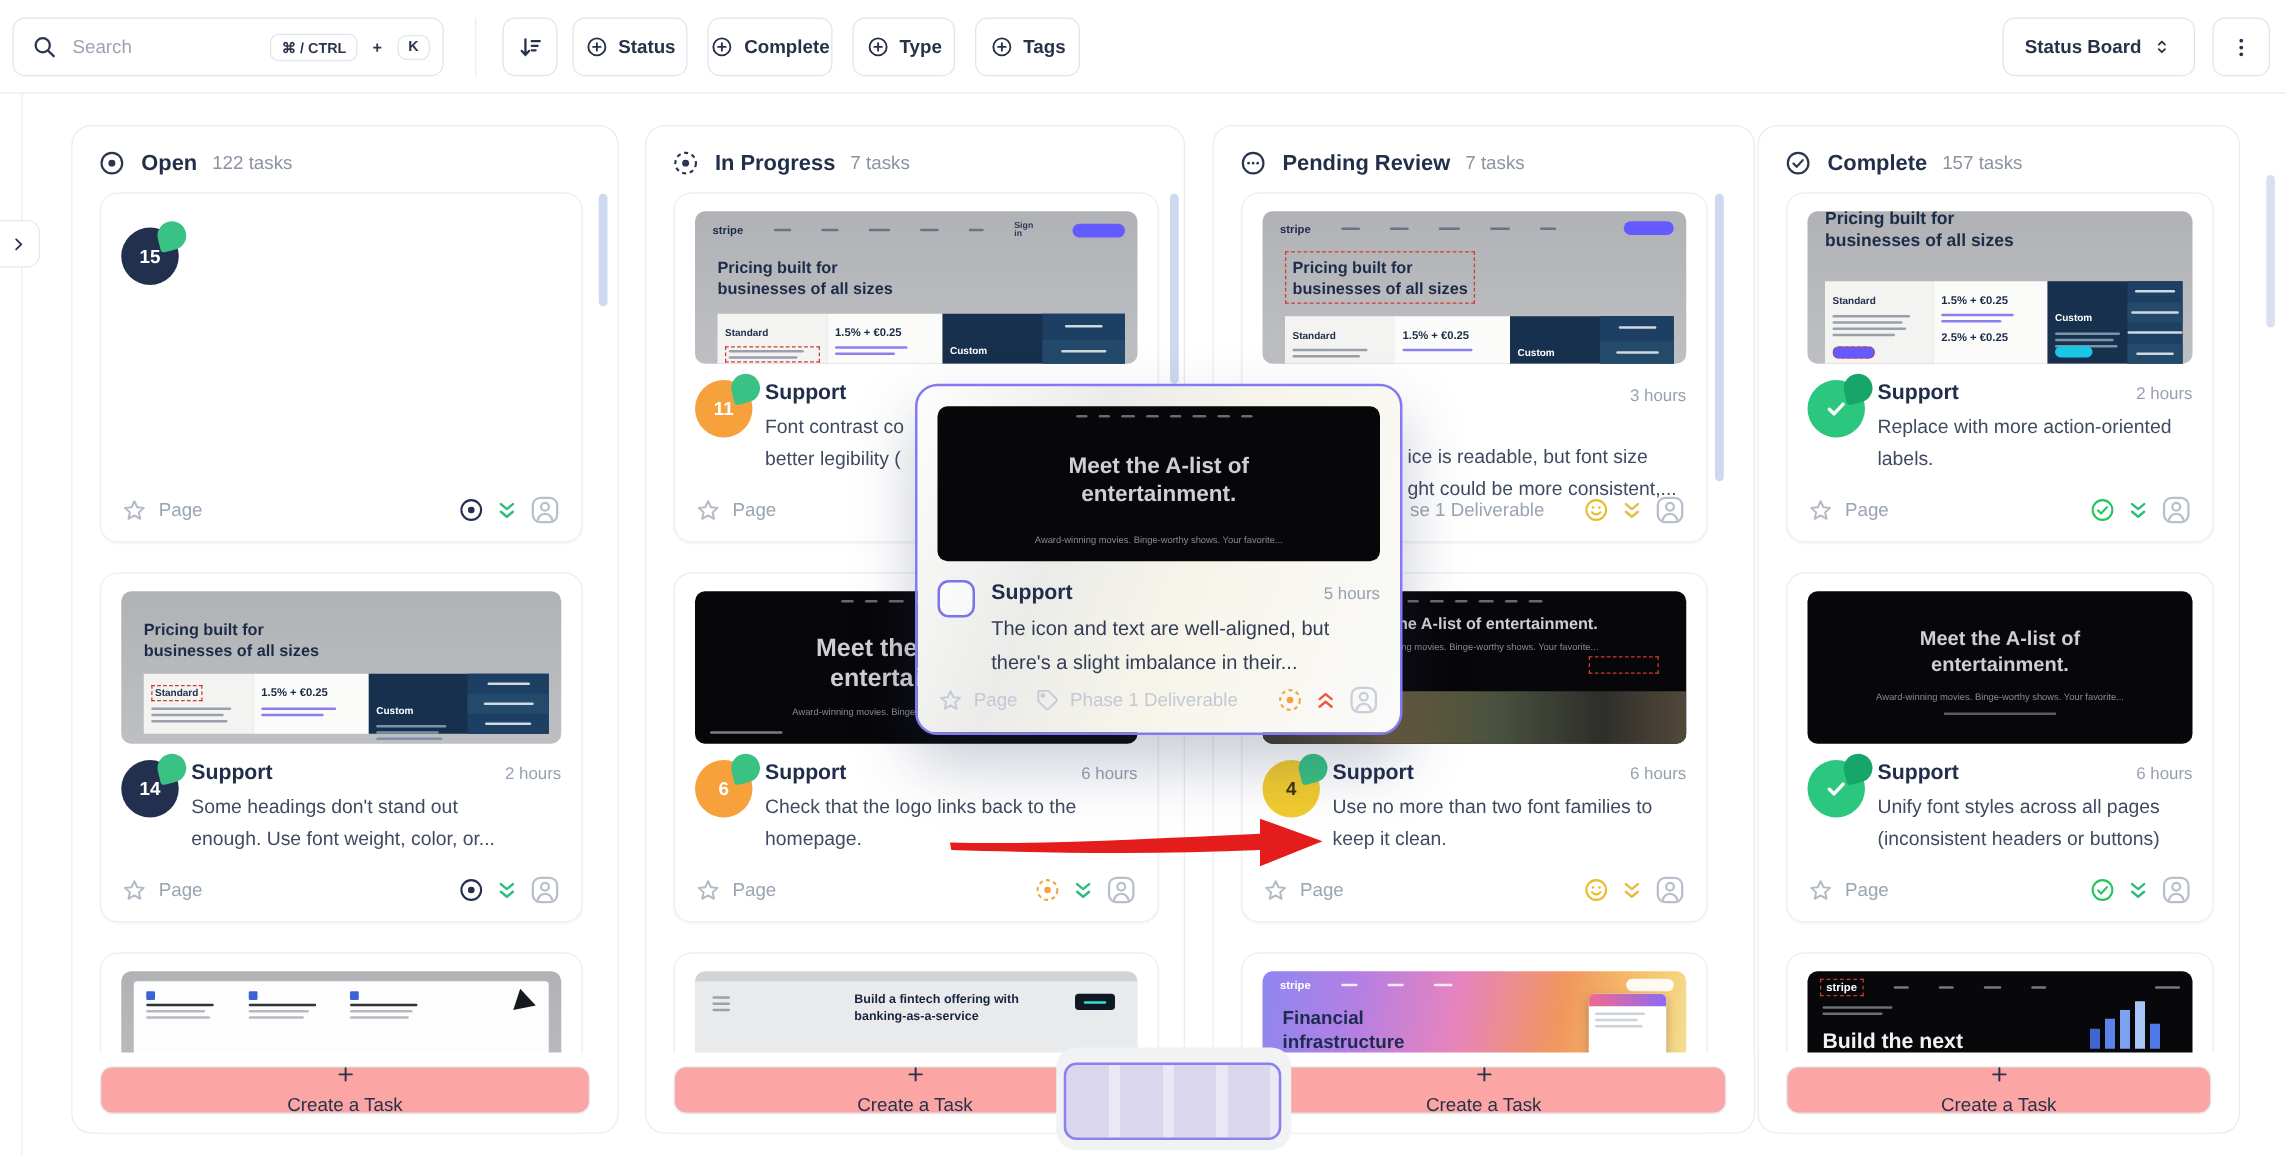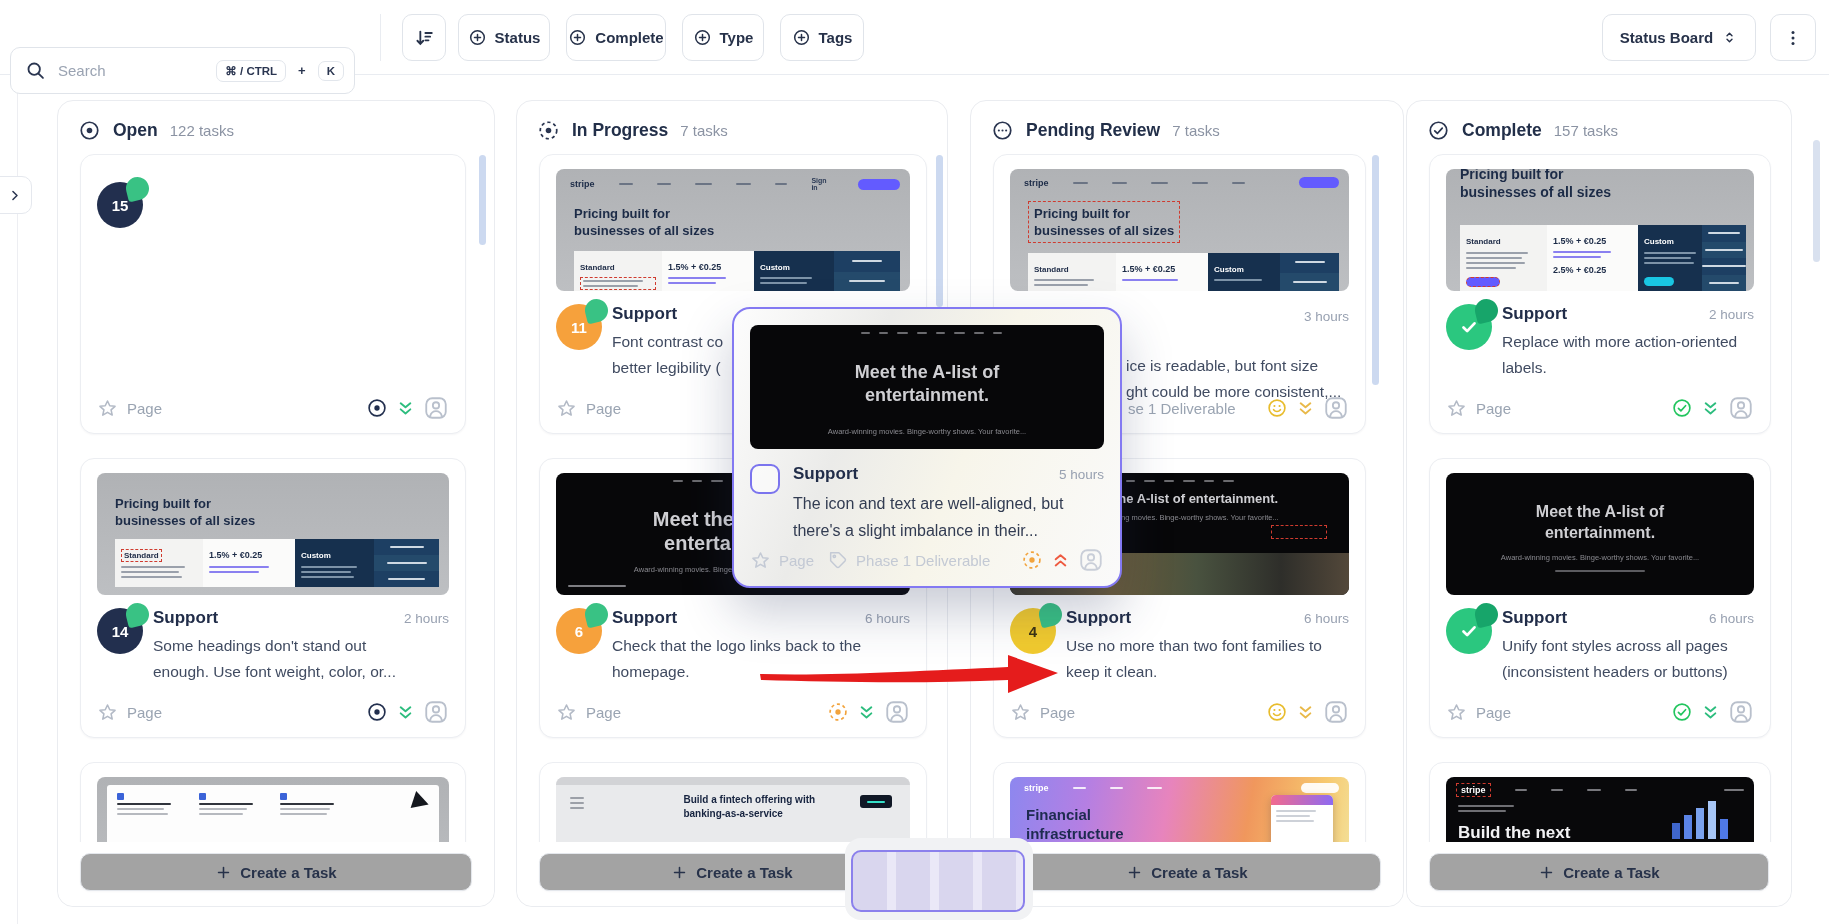--- a/index.html
+++ b/index.html
@@ -3,21 +3,21 @@
 <meta charset="utf-8">
 <style>
   html,body{margin:0;padding:0;background:#fff;}
   *{box-sizing:border-box;}
   .stage{position:relative;width:1829px;height:924px;background:#ffffff;overflow:hidden;
          font-family:"Liberation Sans",sans-serif;color:#27324a;}
   
   .toolbar{position:absolute;left:0;top:0;width:1829px;height:75px;background:#fff;
            border-bottom:1px solid #e9ecf1;z-index:70;}
   .searchbox{position:absolute;left:10px;top:14px;width:345px;height:47px;border:1px solid #e0e4ea;
-             border-radius:10px;background:#fff;display:flex;align-items:center;padding:0 10px 0 14px;gap:10px;margin-top:33px;}
+             border-radius:10px;background:#fff;display:flex;align-items:center;padding:0 10px 0 14px;gap:10px;}
   .searchbox input{border:none;outline:none;flex:1;font-size:15px;color:#27324a;
                    font-family:"Liberation Sans",sans-serif;min-width:0;background:transparent;}
   .searchbox input::placeholder{color:#9aa3b2;}
   .kbd{border:1px solid #e2e6ec;border-radius:7px;padding:3px 8px;font-size:11.5px;font-weight:700;color:#2a3550;white-space:nowrap;}
   .kplus{font-size:13px;font-weight:700;color:#2a3550;margin:0 2px;}
   .tdivider{position:absolute;left:380px;top:14px;height:47px;width:1px;background:#e9ecf1;}
   .tbtn{position:absolute;top:14px;height:47px;border:1px solid #e0e4ea;border-radius:10px;background:#fff;
         display:flex;align-items:center;justify-content:center;gap:8px;font-size:15px;font-weight:700;color:#27324a;cursor:pointer;}
   .ic{display:block;flex:none;}
   
@@ -39,32 +39,32 @@
   .cbody{flex:1;min-width:0;}
   .nrow{display:flex;justify-content:space-between;align-items:baseline;}
   .cname{font-size:17px;font-weight:800;color:#212d49;}
   .ctime{font-size:13.5px;color:#98a1b1;}
   .cdesc{margin-top:5px;font-size:15.5px;line-height:26px;color:#404b61;}
   .cfoot{position:absolute;left:16px;right:16px;bottom:12px;height:26px;display:flex;align-items:center;gap:9px;}
   .flabel{font-size:15px;color:#9aa4b2;}
   .ficons{margin-left:auto;display:flex;align-items:center;gap:7px;}
   .colfoot{position:absolute;left:0;right:0;bottom:0;height:64px;background:#fff;z-index:6;border-radius:0 0 16px 16px;}
   .create{position:absolute;left:22px;right:22px;bottom:15px;height:38px;border:1px solid #e4e7ec;border-radius:10px;
-          background:#a3a3a3;display:flex;align-items:center;justify-content:center;gap:8px;font-size:15px;font-weight:700;
-          color:#27324a;box-shadow:0 1px 2px rgba(20,30,60,.03);cursor:pointer;}
+          background:#fca5a5;display:flex;align-items:center;justify-content:center;gap:8px;font-size:15px;font-weight:400;
+          color:#27324a;box-shadow:0 1px 2px rgba(20,30,60,.03);cursor:pointer;flex-direction:column;}
   .sbar{position:absolute;width:7px;border-radius:4px;background:#ccd9f0;z-index:30;}
   
   .mdash{display:inline-block;height:2px;border-radius:1px;background:#6b7484;}
   .th-gray{background:linear-gradient(#b0b2b5,#bdbfc2);}
   .th-price-head{position:absolute;left:18px;font-size:13px;line-height:17px;font-weight:800;color:#1c2b47;}
   .th-prow{position:absolute;left:18px;right:10px;bottom:8px;height:48px;display:flex;}
   .seg1{width:88px;background:#f3f3f2;padding:5px 6px;}
   .seg2{width:92px;background:#fbfbfa;padding:5px 6px;}
   .seg3{flex:1;background:#16304e;display:flex;}
-  .seg3 .sgl{flex:1;padding:5px 6px;}
+  .seg3 .sgl{flex:1;padding:19px 6px;}
   .seg3 .sgr{width:45%;background:#1d3f63;display:flex;flex-direction:column;gap:1px;}
   .seg3 .sgr div{flex:1;display:flex;align-items:center;justify-content:center;}
   .slbl{font-size:8px;font-weight:700;color:#23304b;}
   .snav{position:absolute;left:14px;top:8px;right:10px;display:flex;align-items:center;gap:24px;}
   .slogo{font-size:9px;font-weight:800;color:#1c2b47;}
   .spill{height:11px;border-radius:6px;background:#635bff;}
   .hero{background:#070709;}
   .hero .hnav{position:absolute;left:0;right:0;top:7px;display:flex;justify-content:center;gap:9px;align-items:center;}
   .hero .hhead{position:absolute;left:0;right:0;text-align:center;font-weight:800;color:#cfcfd3;}
   .hero .hsub{position:absolute;left:0;right:0;text-align:center;font-size:7.5px;color:#8a8a90;}

